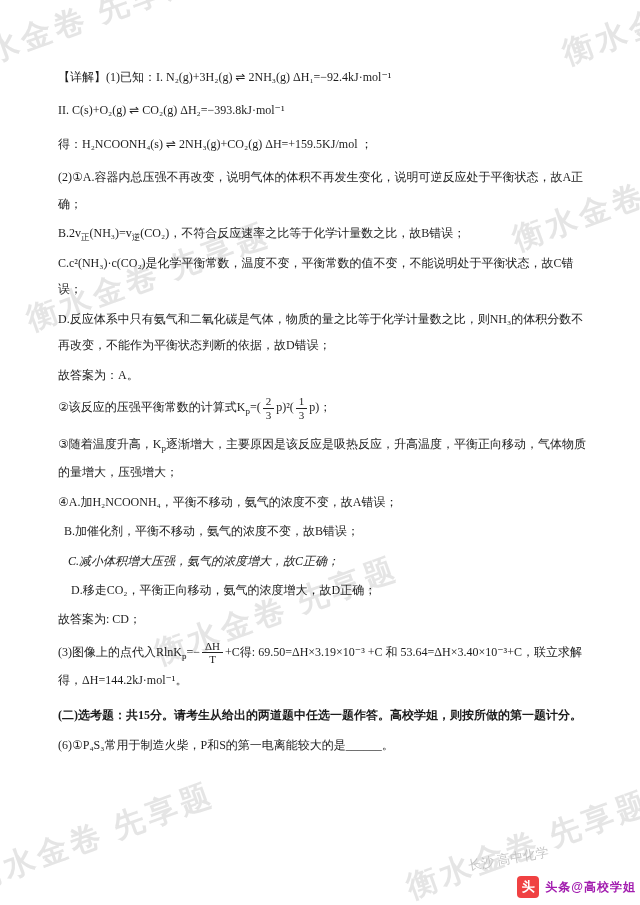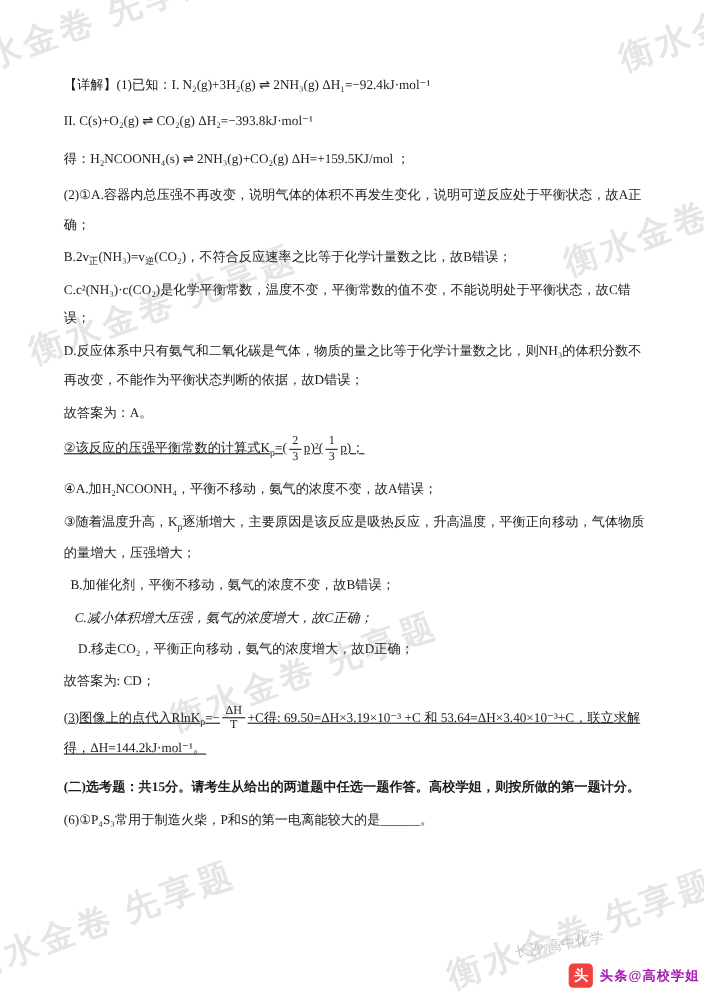--- a/index.html
+++ b/index.html
@@ -12,21 +12,21 @@
   .content{
     position:absolute;left:58px;top:28px;width:528px;
     font-size:12px;line-height:2.2;margin-top:36px;
   }
   .content p{margin:0 0 3px 0;}
   .content p.gap{margin-bottom:7px;}
   .bold{font-weight:bold;}
   .indent-b{padding-left:6px;}
   .indent-c{padding-left:10px;font-style:italic;}
   .indent-d{padding-left:13px;}
-  .formula-line{margin:6px 0 9px 0 !important;text-decoration:underline;}
+  .formula-line{margin:6px 0 9px 0 !important;}
   sub.cn-sub{font-size:8.5px;}
   sub.k-sub{font-size:9px;}
   .frac{
     display:inline-block;vertical-align:middle;text-align:center;
     line-height:1.15;font-size:11px;margin:0 2px;
   }
   .frac .num{display:block;border-bottom:1px solid #222;padding:0 3px;}
   .frac .den{display:block;padding:0 3px;}
   
   .wm{
@@ -81,23 +81,23 @@
     <p>(2)①A.容器内总压强不再改变，说明气体的体积不再发生变化，说明可逆反应处于平衡状态，故A正确；</p>
 
     <p><span>B.2v</span><sub class="cn-sub">正</sub><span>(NH₃)=v</span><sub class="cn-sub">逆</sub><span>(CO₂)，不符合反应速率之比等于化学计量数之比，故B错误；</span></p>
 
     <p>C.c²(NH₃)·c(CO₂)是化学平衡常数，温度不变，平衡常数的值不变，不能说明处于平衡状态，故C错误；</p>
     <p>D.反应体系中只有氨气和二氧化碳是气体，物质的量之比等于化学计量数之比，则NH₃的体积分数不再改变，不能作为平衡状态判断的依据，故D错误；</p>
     <p>故答案为：A。</p>
 
     <p class="formula-line"><span>②该反应的压强平衡常数的计算式K</span><sub class="k-sub">p</sub><span>=(</span><span class="frac"><span class="num">2</span><span class="den">3</span></span><span>p)²(</span><span class="frac"><span class="num">1</span><span class="den">3</span></span><span>p)；</span></p>
 
+    <p><span>③随着温度升高，K</span><sub class="k-sub">p</sub><span>逐渐增大，主要原因是该反应是吸热反应，升高温度，平衡正向移动，气体物质的量增大，压强增大；</span></p>
+
     <p>④A.加H₂NCOONH₄，平衡不移动，氨气的浓度不变，故A错误；</p>
-
-    <p><span>③随着温度升高，K</span><sub class="k-sub">p</sub><span>逐渐增大，主要原因是该反应是吸热反应，升高温度，平衡正向移动，气体物质的量增大，压强增大；</span></p>
     <p class="indent-b">B.加催化剂，平衡不移动，氨气的浓度不变，故B错误；</p>
     <p class="indent-c">C.减小体积增大压强，氨气的浓度增大，故C正确；</p>
     <p class="indent-d">D.移走CO₂，平衡正向移动，氨气的浓度增大，故D正确；</p>
     <p>故答案为: CD；</p>
 
     <p class="formula-line"><span>(3)图像上的点代入RlnK</span><sub class="k-sub">p</sub><span>=−</span><span class="frac"><span class="num">ΔH</span><span class="den">T</span></span><span>+C得: 69.50=ΔH×3.19×10⁻³ +C 和 53.64=ΔH×3.40×10⁻³+C，联立求解得，ΔH=144.2kJ·mol⁻¹。</span></p>
 
     <p class="bold">(二)选考题：共15分。请考生从给出的两道题中任选一题作答。高校学姐，则按所做的第一题计分。</p>
     <p>(6)①P₄S₃常用于制造火柴，P和S的第一电离能较大的是______。</p>
 

